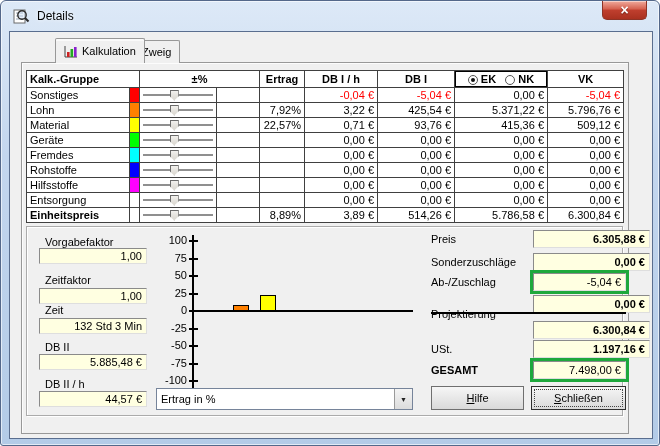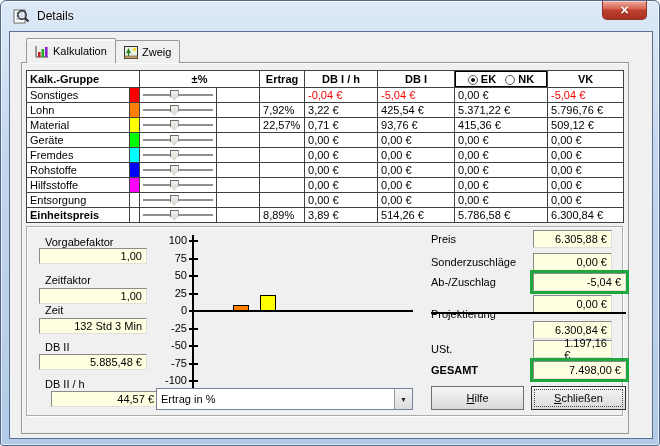--- a/index.html
+++ b/index.html
@@ -12,29 +12,29 @@
   .close-btn{position:absolute;top:0;right:12px;width:45px;height:19px;border:1px solid #8d3326;border-top:none;
     border-radius:0 0 5px 5px;background:linear-gradient(180deg,#f0ab9d,#d5604e 45%,#c03f2e 50%,#a93120);
     color:#fff;display:flex;align-items:center;justify-content:center;font-size:14px;font-weight:bold;
     text-shadow:0 1px 1px #6e1d11;box-shadow:inset 0 1px 0 rgba(255,255,255,.45);cursor:pointer;}
   
   .client{position:absolute;left:8px;top:30px;width:644px;height:408px;background:#f0f0f0;border:1px solid #5a6e8f;}
   .tabpage{position:absolute;left:11px;top:30px;width:608px;height:372px;background:#f0f0f0;border:1px solid #989898;
     box-shadow:inset 1px 1px 0 #fcfcfc;}
   .tab{position:absolute;height:23px;top:8px;background:#f0f0f0;border:1px solid #989898;border-bottom:none;
     border-radius:2px 2px 0 0;display:flex;align-items:center;gap:4px;padding:0 8px;font-size:11px;cursor:pointer;z-index:1;}
-  .tab.active{top:6px;height:25px;z-index:3;box-shadow:inset 0 2px 0 #fafafa;}
+  .tab.active{top:6px;height:25px;z-index:3;box-shadow:inset 0 2px 0 #fafafa;margin-left:29px;}
   .tab .ticon{display:inline-flex;}
   
   .calc-table{position:absolute;left:16px;top:38px;width:597px;border-collapse:collapse;table-layout:fixed;
     font-size:11px;background:#0ea5e9;z-index:2;}
   .calc-table th,.calc-table td{border:1px solid #404040;padding:0 3px;height:15px;overflow:hidden;white-space:nowrap;background:#fff;}
   .calc-table th{height:17px;font-weight:bold;text-align:center;}
   .calc-table th.lft{text-align:left;}
-  .calc-table td.num{}
+  .calc-table td.num{text-align:right;}
   .calc-table td.neg{color:#ff0000;}
   .calc-table td.bld,.calc-table td.bld *{font-weight:bold;}
   .calc-table td.swatch{padding:0;}
   .calc-table td.slider-cell{padding:1px 2px;}
   .eknk{box-shadow:inset 0 0 0 1px #000;}
   .radio{display:inline-block;width:10px;height:10px;border-radius:50%;border:1px solid #555;background:#fff;
     vertical-align:-2px;position:relative;margin-right:3px;cursor:pointer;}
   .radio.sel::after{content:"";position:absolute;left:2px;top:2px;width:4px;height:4px;border-radius:50%;background:#111;}
   .slider{position:relative;height:11px;cursor:pointer;}
   .groove{position:absolute;left:1px;right:1px;top:4px;height:2px;background:#8f8f8f;box-shadow:0 1px 0 #ffffff;}
@@ -42,21 +42,21 @@
     border:1px solid #6b6b6b;clip-path:polygon(0 0,100% 0,100% 62%,50% 100%,0 62%);}
   
   .panel{position:absolute;left:16px;top:194px;width:597px;height:190px;border:1px solid #ababab;
     box-shadow:inset 1px 1px 0 #ffffff,1px 1px 0 #ffffff;background:#f0f0f0;z-index:2;}
   .flabel{position:absolute;left:12px;font-size:11px;margin-left:6px;}
   .rlabel{position:absolute;left:404px;font-size:11px;}
   .rlabel.bld{font-weight:bold;}
   .yfield{position:absolute;background:#ffffe1;border:1px solid #8a8a8a;border-right-color:#dedede;border-bottom-color:#dedede;
     font-size:11px;display:flex;align-items:center;justify-content:flex-end;padding:0 4px;}
   .lf{left:12px;width:108px;height:16px;}
-  .rf{left:506px;width:79px;height:18px;}
+  .rf{left:506px;width:117px;height:18px;font-weight:bold;}
   .hl{position:absolute;left:503px;width:99px;height:24px;border:3px solid #1ea83c;}
   .hl .yfield{left:0;top:0;width:93px;height:18px;}
   .sep{position:absolute;left:404px;top:85px;width:195px;height:2px;background:#000;}
   
   .chart{position:absolute;left:130px;top:6px;width:264px;height:160px;}
   .axis-v{position:absolute;left:35px;top:2px;width:2px;height:157px;background:#000;}
   .axis-h{position:absolute;left:36px;top:77px;width:220px;height:2px;background:#000;}
   .tick-label{position:absolute;left:0;width:30px;text-align:right;font-size:11px;}
   .tick-mark{position:absolute;left:32px;width:9px;height:2px;background:#000;}
   .bar{position:absolute;width:16px;border:1px solid #000;}
@@ -294,21 +294,21 @@
       <div>
           <div class="flabel" style="top: 9px;">Vorgabefaktor</div>
           <div class="yfield lf" style="top: 21px;">1,00</div>
           <div class="flabel" style="top: 47px;">Zeitfaktor</div>
           <div class="yfield lf" style="top: 61px;">1,00</div>
           <div class="flabel" style="top: 77px;">Zeit</div>
           <div class="yfield lf" style="top: 91px;">132 Std 3 Min</div>
           <div class="flabel" style="top: 114px;">DB II</div>
           <div class="yfield lf" style="top: 127px;">5.885,48 €</div>
           <div class="flabel" style="top: 151px;">DB II / h</div>
-          <div class="yfield lf" style="top: 164px; margin-left: 12px;">44,57 €</div>
+          <div class="yfield lf" style="top: 164px;">44,57 €</div>
         </div>
 
       <div class="chart">
         <div class="axis-v"></div>
         <div class="axis-h"></div>
       <div class="tick-label" style="top: 1px;">100</div>
           <div class="tick-mark" style="top: 7px;"></div>
           <div class="tick-label" style="top: 18.5px;">75</div>
           <div class="tick-mark" style="top: 24.5px;"></div>
           <div class="tick-label" style="top: 36px;">50</div>

